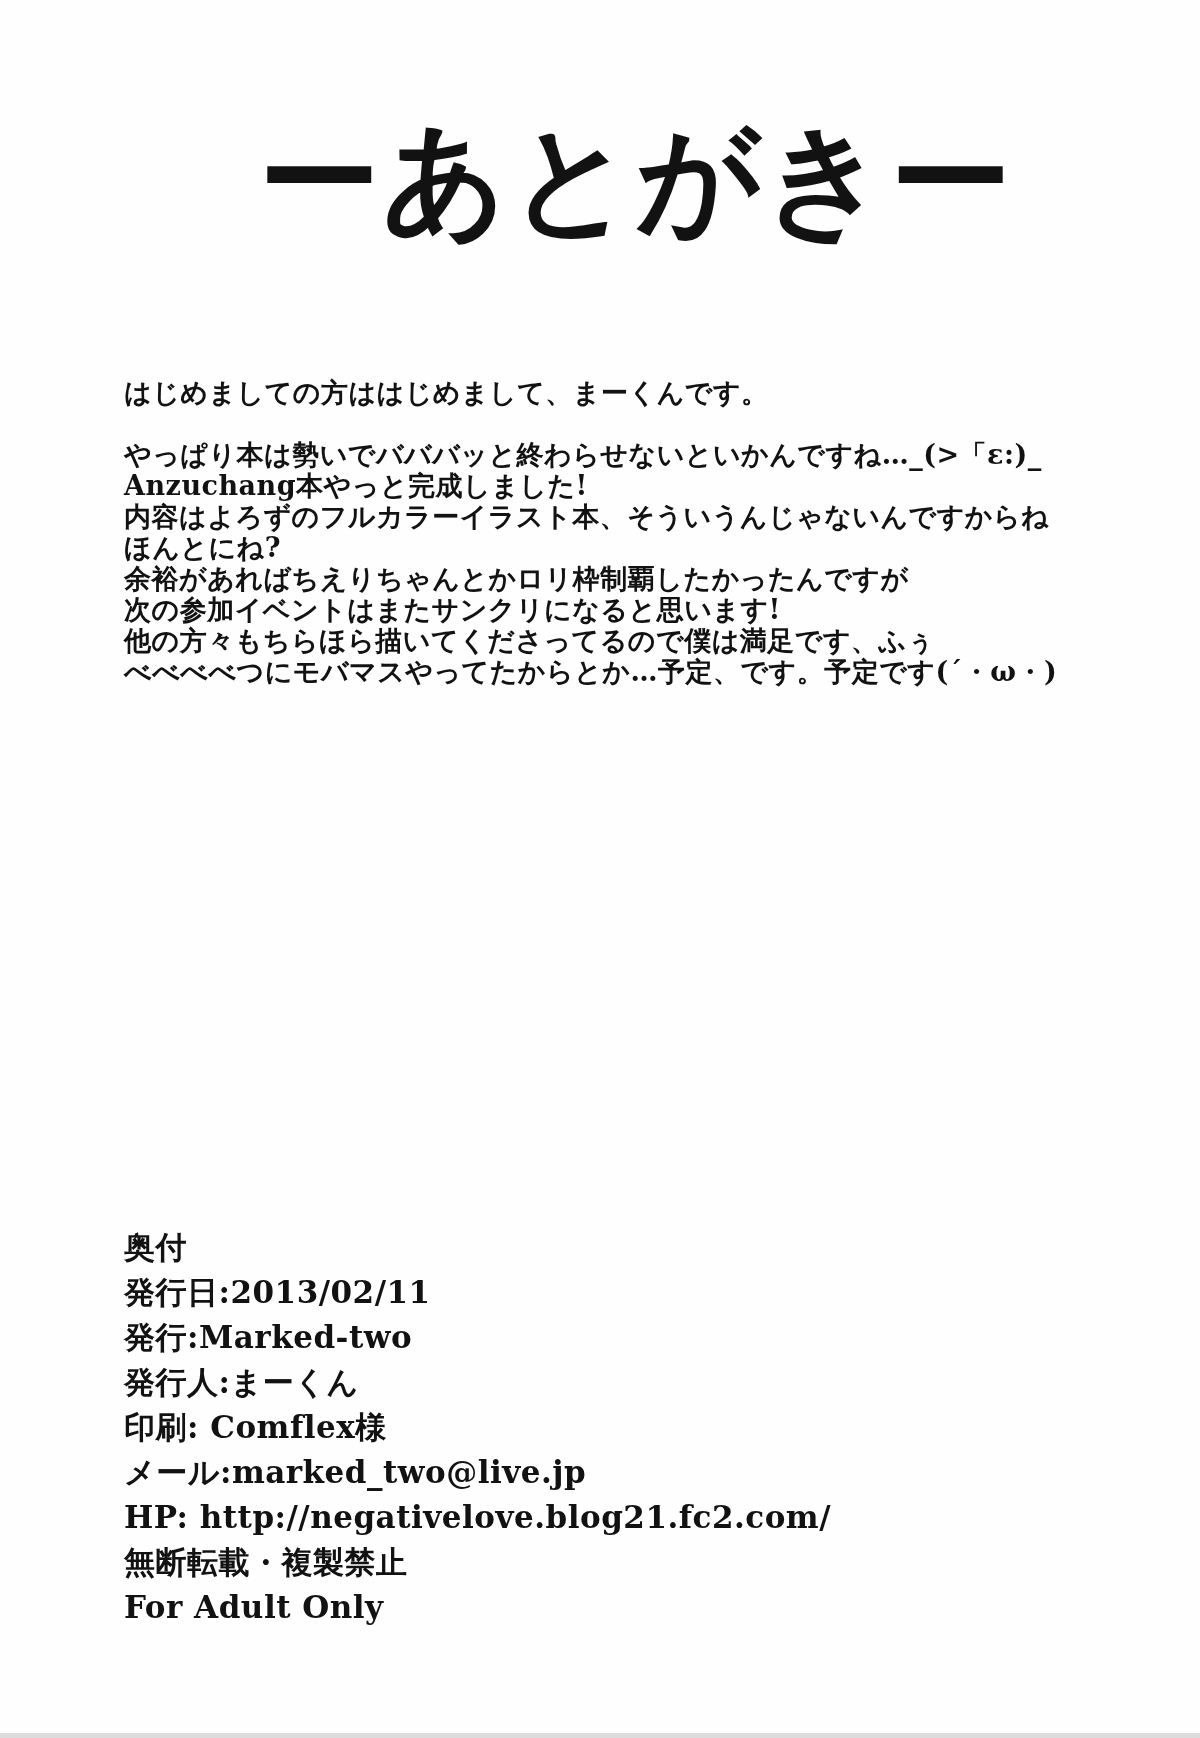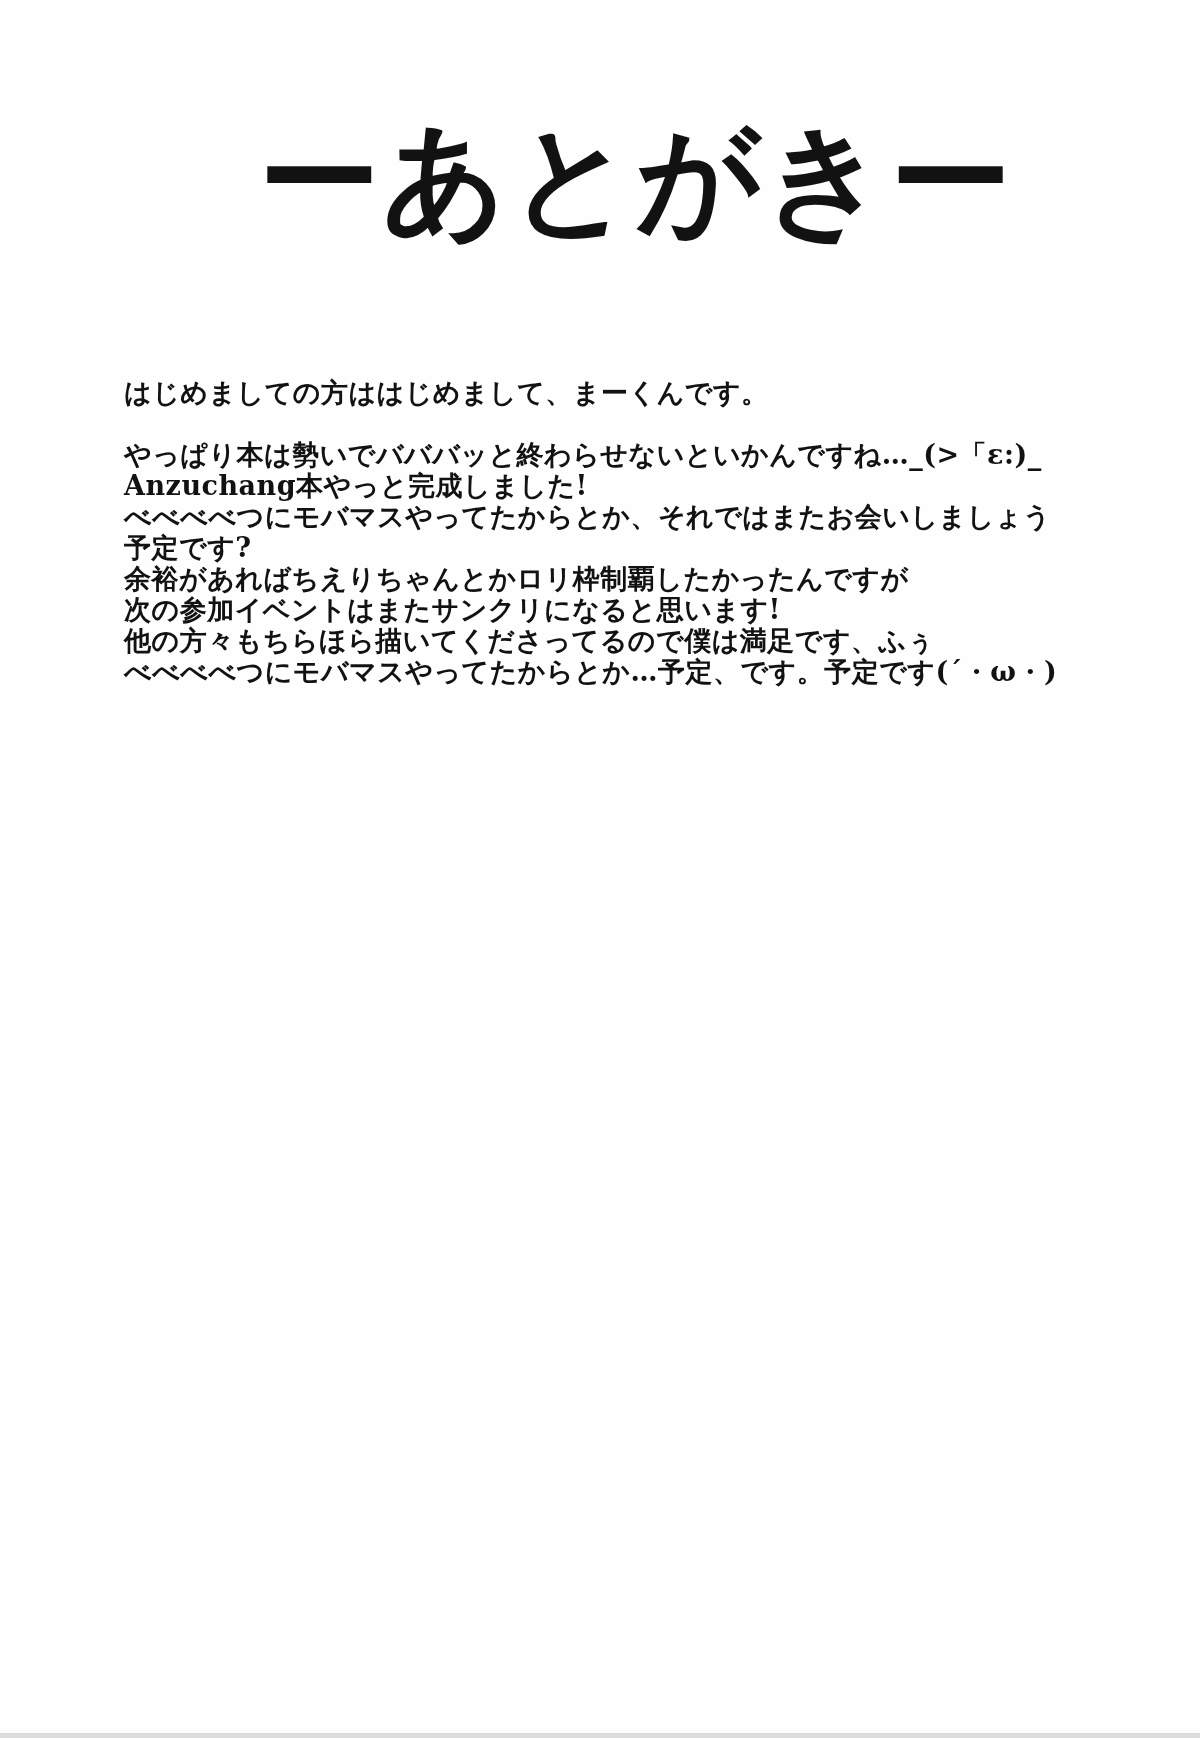--- a/index.html
+++ b/index.html
@@ -72,24 +72,36 @@
 <div class="page">
 
   <div class="title">ーあとがきー</div>
 
   <div class="afterword">
 
   <div class="body-line">はじめましての方ははじめまして、まーくんです。</div>
       <div class="body-line">&nbsp;</div>
       <div class="body-line">やっぱり本は勢いでバババッと終わらせないといかんですね…_(&gt;「ε:)_</div>
       <div class="body-line">Anzuchang本やっと完成しました!</div>
-      <div class="body-line">べべべべつにモバマスやってたからとか、それではまたお会いしましょう</div>
-      <div class="body-line">予定です?</div>
+      <div class="body-line">内容はよろずのフルカラーイラスト本、そういうんじゃないんですからね</div>
+      <div class="body-line">ほんとにね?</div>
       <div class="body-line">余裕があればちえりちゃんとかロリ枠制覇したかったんですが</div>
       <div class="body-line">次の参加イベントはまたサンクリになると思います!</div>
       <div class="body-line">他の方々もちらほら描いてくださってるので僕は満足です、ふぅ</div>
       <div class="body-line">べべべべつにモバマスやってたからとか…予定、です。予定です(´・ω・)</div>
     </div>
 
+  <div class="colophon">
+
+  <div class="colophon-line">奥付</div>
+      <div class="colophon-line">発行日:2013/02/11</div>
+      <div class="colophon-line">発行:Marked-two</div>
+      <div class="colophon-line">発行人:まーくん</div>
+      <div class="colophon-line">印刷: Comflex様</div>
+      <div class="colophon-line">メール:marked_two@live.jp</div>
+      <div class="colophon-line">HP: http://negativelove.blog21.fc2.com/</div>
+      <div class="colophon-line">無断転載・複製禁止</div>
+      <div class="colophon-line">For Adult Only</div>
+    </div>
 
   <div class="scan-edge-bottom"></div>
 
 </div>
 
 </body></html>

